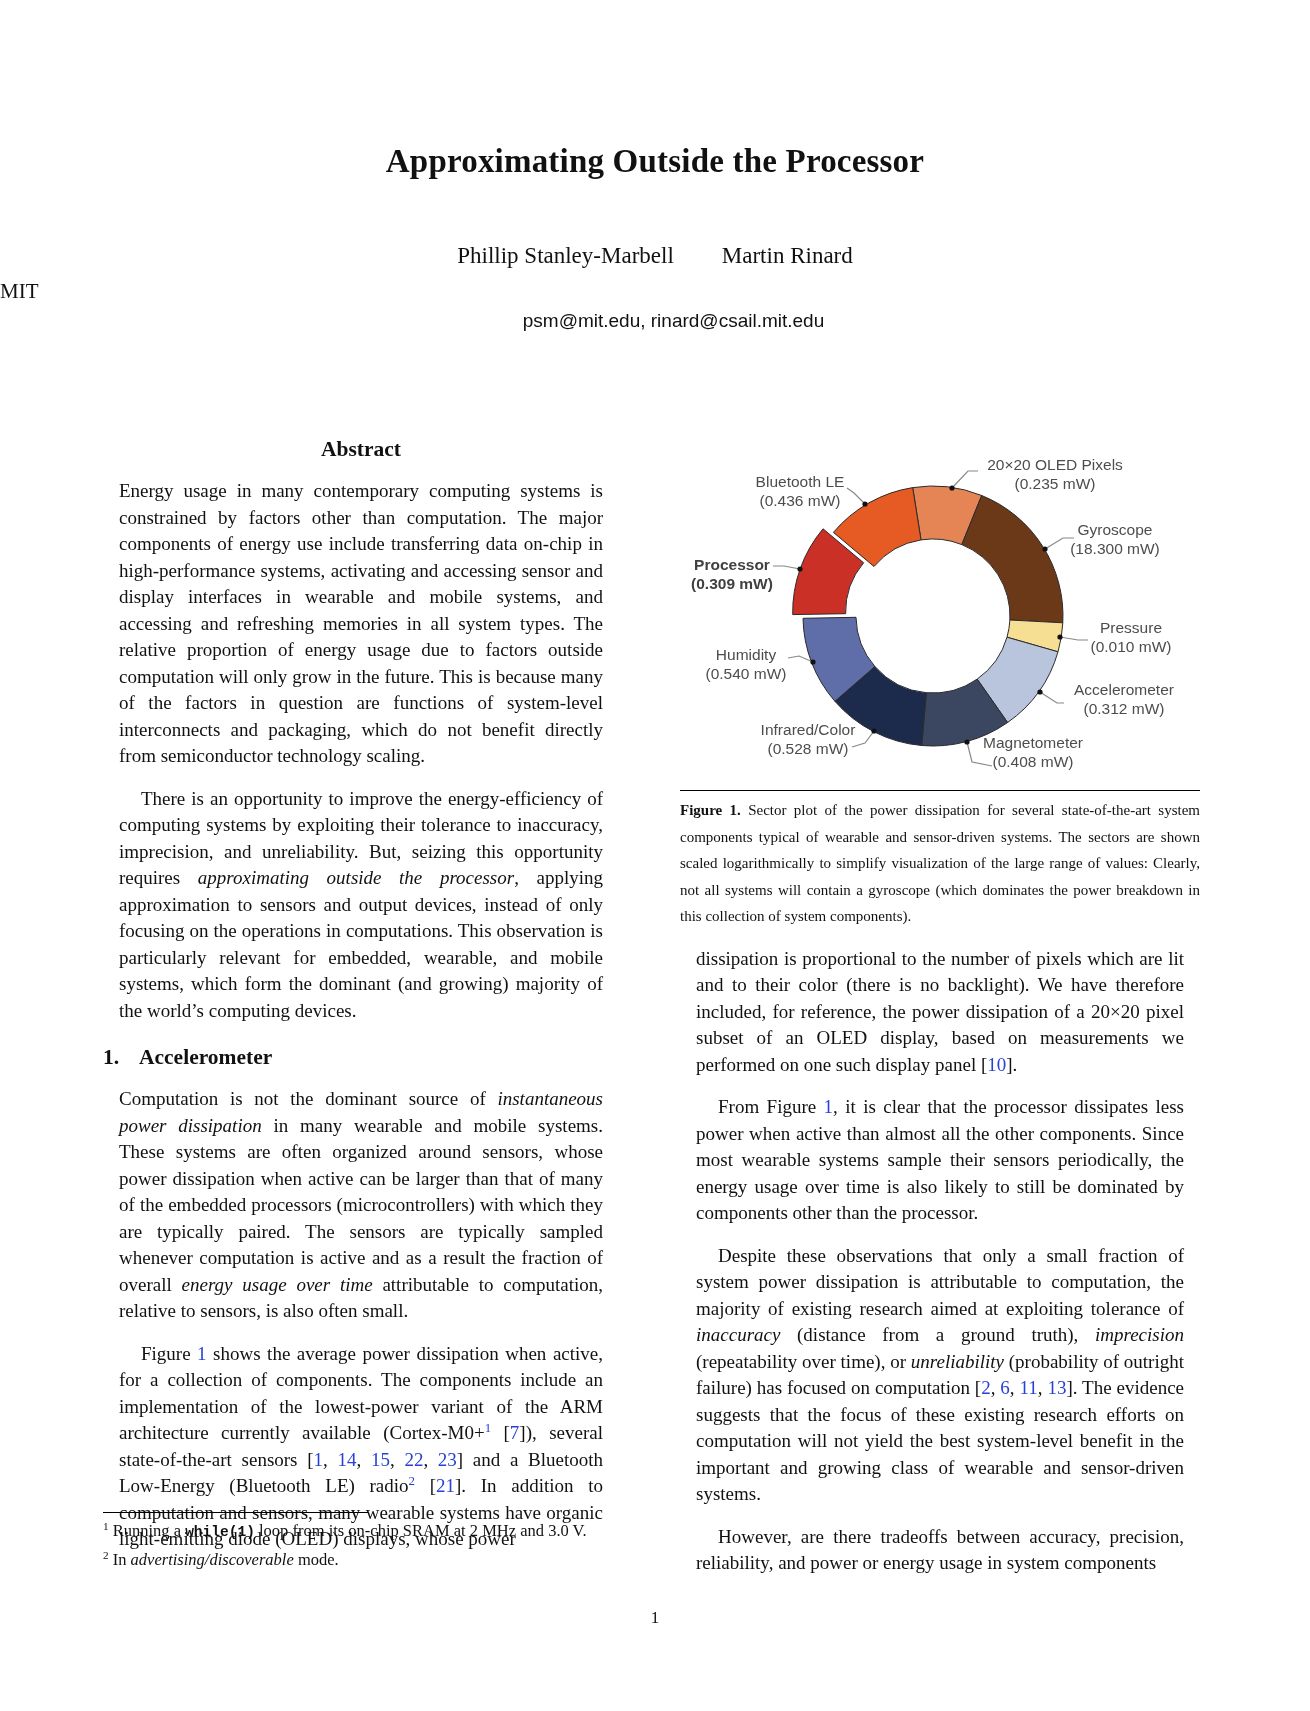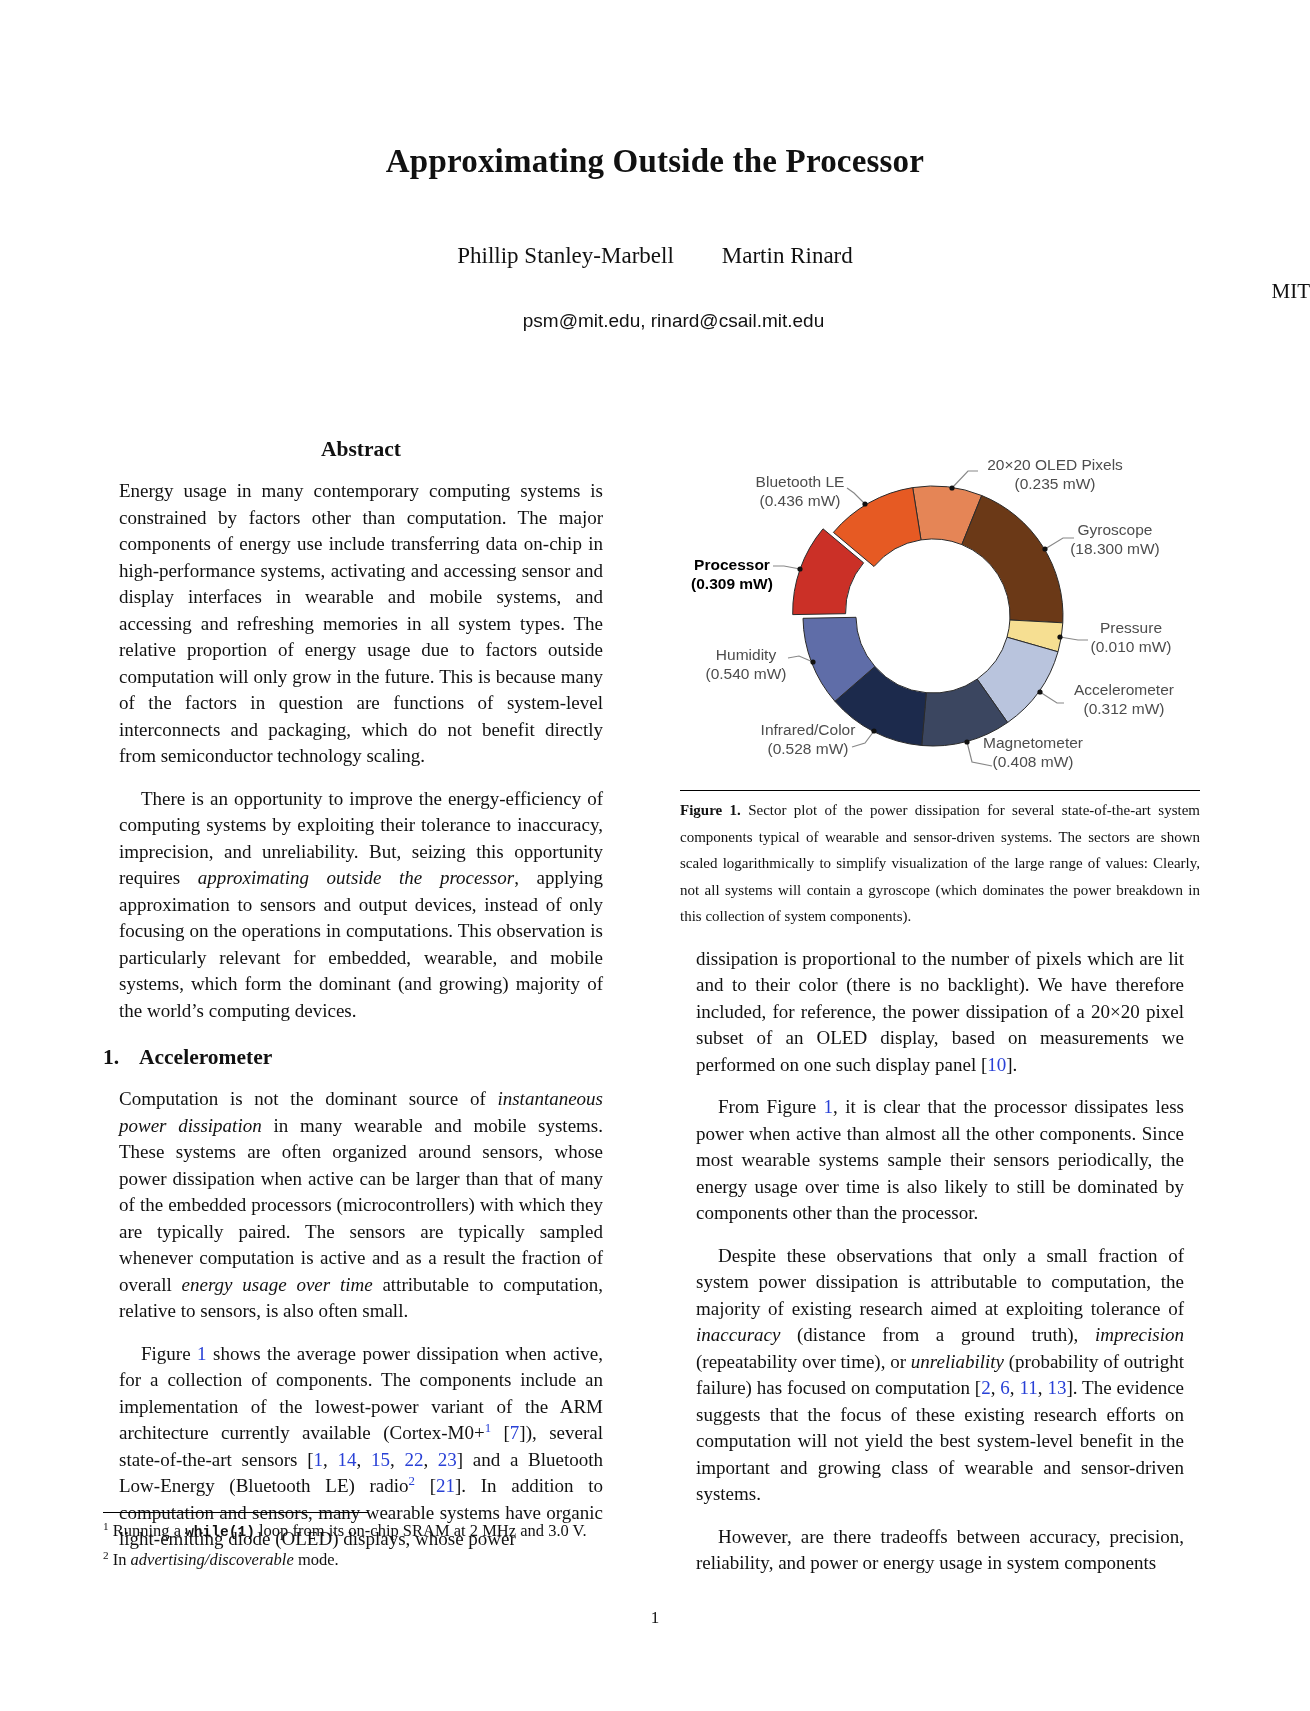--- a/index.html
+++ b/index.html
@@ -17,21 +17,21 @@
 
   
   .hdr-title{
     position:absolute;top:143px;left:0;right:0;text-align:center;
     font-size:33px;font-weight:bold;letter-spacing:0.2px;
   }
   .hdr-authors{
     position:absolute;top:243px;left:0;right:0;
     display:flex;justify-content:center;gap:48px;font-size:23px;
   }
-  .hdr-affil{position:absolute;top:279px;left:0;right:0;text-align:right;font-size:21px;padding-left:40px;}
+  .hdr-affil{position:absolute;top:279px;left:0;right:0;text-align:left;font-size:21px;}
   .hdr-emails{
     position:absolute;top:310px;left:0;right:0;text-align:center;
     font-size:19px;font-family:"Liberation Sans",sans-serif;padding-left:37px;
   }
 
   
   .col{position:absolute;font-size:19px;line-height:26.5px;text-align:justify;hyphens:auto;}
   .col-left{left:103px;top:436px;width:516px;}
   .col-right{left:680px;top:415px;width:520px;}
   .col p{margin:16px;font-family:Liberation Serif, serif;}
@@ -57,21 +57,21 @@
     color:var(--labelgray);white-space:nowrap;
   }
   .chart-label span{display:block;}
   .lbl-oled{left:351px;top:40px;margin-left:24px;}
   .lbl-gyroscope{left:435px;top:105px;}
   .lbl-pressure{left:451px;top:203px;}
   .lbl-accelerometer{left:444px;top:265px;}
   .lbl-magnetometer{left:353px;top:318px;}
   .lbl-infrared{left:128px;top:305px;}
   .lbl-humidity{left:66px;top:230px;}
-  .lbl-processor{left:52px;top:140px;color:#000000;font-weight:bold;}
+  .lbl-processor{left:52px;top:140px;color:#404040;font-weight:bold;}
   .lbl-bluetooth{left:120px;top:57px;}
   .fig-rule{height:1px;background:#000;margin:0;}
   figcaption{margin-top:6px;font-size:15px;line-height:26.5px;text-align:justify;}
   .cont{margin-top:46px;}
 
   
   .footnotes{position:absolute;left:103px;top:1512px;width:516px;font-size:16.5px;line-height:22px;text-align:left;}
   .fn-rule{width:265px;height:1px;background:#000;margin-bottom:7px;}
   .footnotes p{margin:0 0 6px 0;}
 

